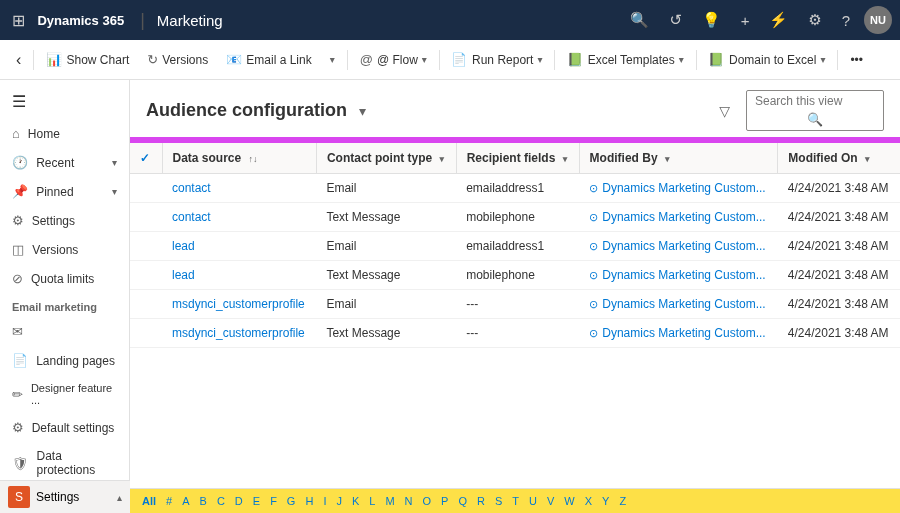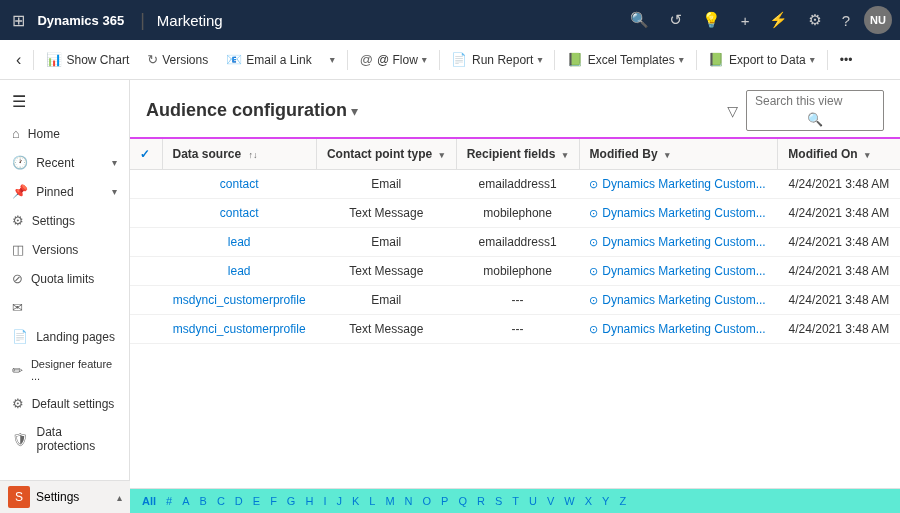--- a/index.html
+++ b/index.html
@@ -85,24 +85,24 @@
       flex: 1;
       display: flex;
       flex-direction: column;
       overflow: hidden;
       background: white;
     }
 
     
     .page-header {
       padding: 10px 16px 6px;
-      border-bottom: 2px solid #d946ef;
+      border-bottom: 6px solid #d946ef;
       display: flex;
       align-items: center;
-      gap: 4px;
+      gap: 12px;
       flex-shrink: 0;
     }
     .page-title {
       font-size: 18px; font-weight: 600; color: #333;
     }
     .page-title-chevron { color: #666; font-size: 14px; }
     .header-spacer { flex: 1; }
     .filter-icon { color: #666; font-size: 14px; padding: 4px; cursor: pointer; }
     .search-box {
       display: flex; align-items: center;
@@ -118,30 +118,30 @@
       flex: 1; overflow-y: auto; overflow-x: hidden;
     }
     table { width: 100%; border-collapse: collapse; font-size: 12px; }
     thead tr { border-bottom: 1px solid #e0e0e0; background: #faf9f8; }
     th {
       padding: 8px 10px; text-align: left; font-weight: 600; color: #333;
       white-space: nowrap; border-right: 1px solid #e0e0e0; font-size: 12px;
     }
     th:last-child { border-right: none; }
     th .sort-icon { font-size: 9px; color: #666; margin-left: 4px; }
-    td { padding: 7px 10px; border-bottom: 1px solid #f0f0f0; color: #333; font-size: 12px; text-align: center; }
+    td { padding: 7px 10px; border-bottom: 1px solid #f0f0f0; color: #333; font-size: 12px; }
     .check-col { width: 32px; }
     .link-cell { color: #0078d4; cursor: pointer; text-decoration: none; }
     .modified-by-cell { display: flex; align-items: center; gap: 4px; color: #0078d4; }
     .clock-icon { font-size: 11px; color: #0078d4; }
 
     
     .alpha-nav {
       display: flex; align-items: center; padding: 4px 8px;
-      border-top: 1px solid #e0e0e0; background: #5eead4; gap: 2px; flex-shrink: 0;
+      border-top: 1px solid #e0e0e0; background: #fde047; gap: 2px; flex-shrink: 0;
     }
     .alpha-nav-item {
       font-size: 11px; color: #0078d4; padding: 2px 4px; cursor: pointer;
       border-radius: 2px;
     }
     .alpha-nav-item.active { font-weight: 700; color: #0078d4; }
 
     
     .status-bar {
       padding: 4px 16px; font-size: 11px; color: #666;
@@ -199,21 +199,21 @@
   </button>
   <div class="toolbar-separator"></div>
   <button class="toolbar-btn">
     <span class="icon">📗</span>
     <span>Excel Templates</span>
     <span class="toolbar-chevron">▾</span>
   </button>
   <div class="toolbar-separator"></div>
   <button class="toolbar-btn">
     <span class="icon">📗</span>
-    <span>Export to Data</span>
+    <span>Domain to Excel</span>
     <span class="toolbar-chevron">▾</span>
   </button>
   <div class="toolbar-separator"></div>
   <button class="toolbar-btn">•••</button>
 </div>
 
 <div class="main-layout">
 
   <div class="sidebar">
     <div class="sidebar-hamburger">☰</div>
@@ -238,20 +238,21 @@
     </div>
     <div class="sidebar-item">
       <span class="icon">◫</span>
       <span>Versions</span>
     </div>
     <div class="sidebar-item">
       <span class="icon">⊘</span>
       <span>Quota limits</span>
     </div>
 
+    <div class="sidebar-section-label">Email marketing</div>
     <div class="sidebar-item">
       <span class="icon">✉</span>
     </div>
     <div class="sidebar-item">
       <span class="icon">📄</span>
       <span>Landing pages</span>
     </div>
     <div class="sidebar-item">
       <span class="icon">✏</span>
       <span style="font-size:11px">Designer feature ...</span>

